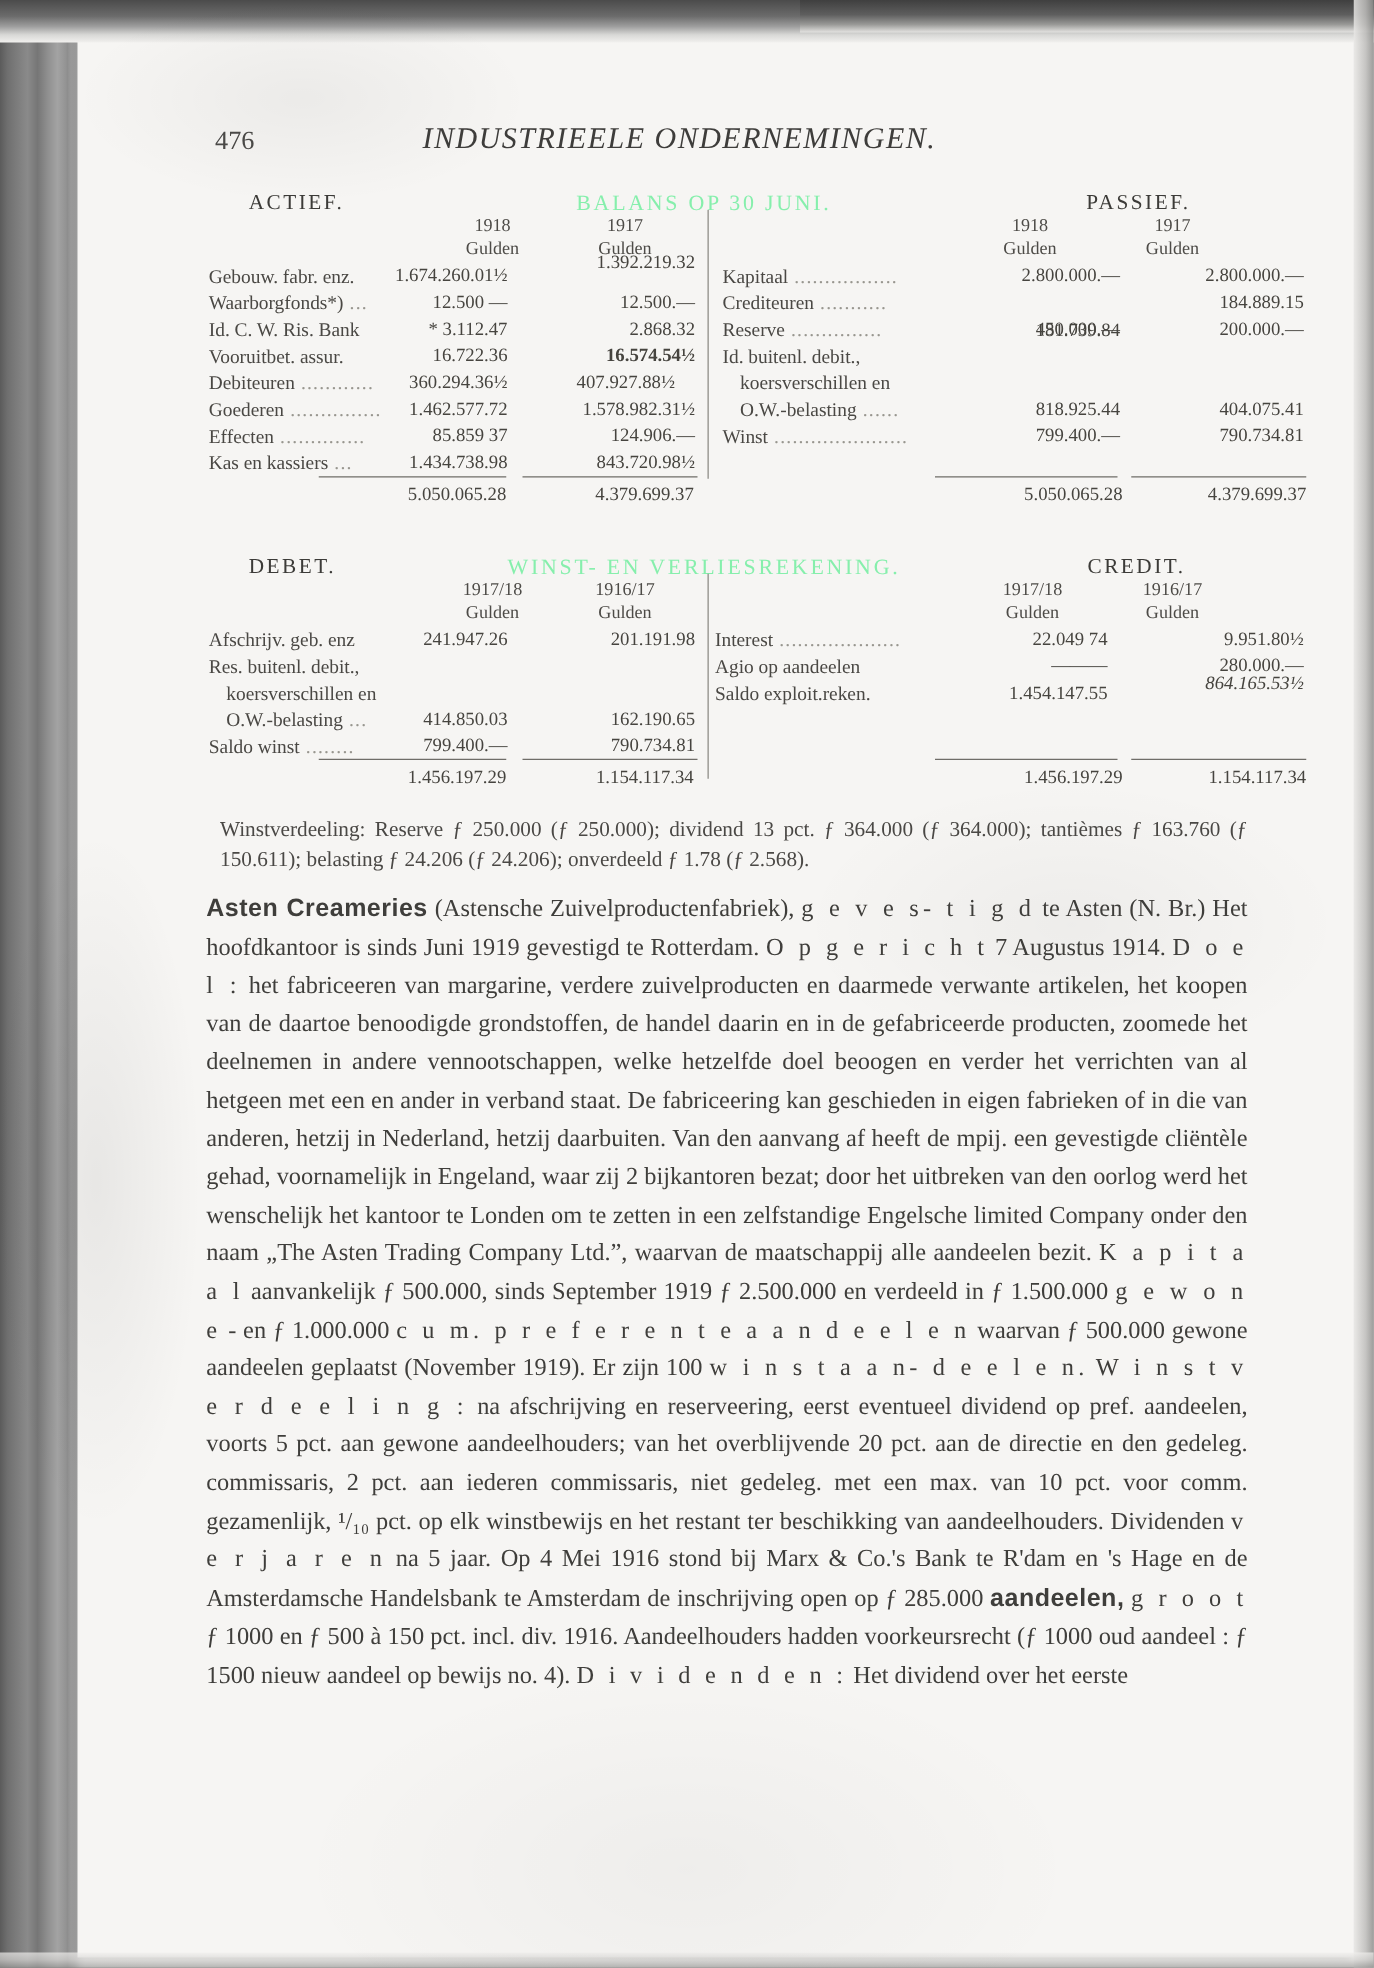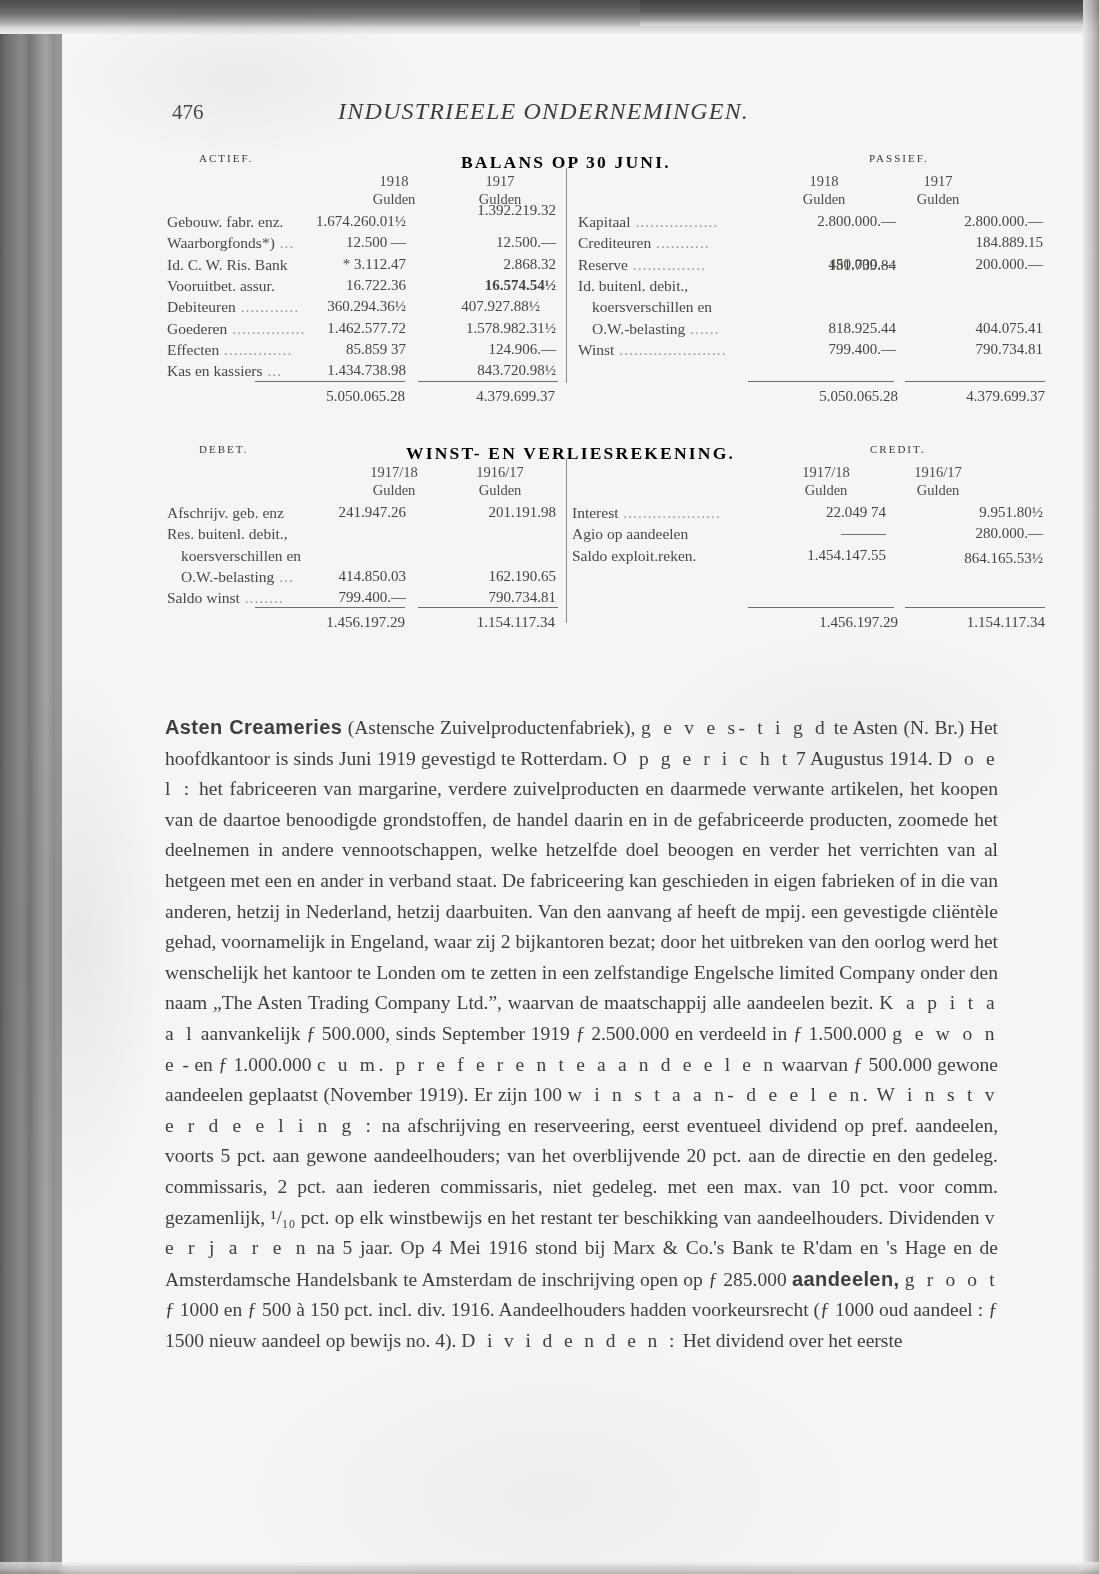--- a/index.html
+++ b/index.html
@@ -56,22 +56,22 @@
 
   
   #pageno{position:absolute;left:172px;top:100px;font-size:21px;color:#4a4947;}
   #runhead{
     position:absolute;left:338px;top:98px;font-size:24px;font-style:italic;
     letter-spacing:1.2px;color:#3e3d3b;white-space:nowrap;
   }
 
   
   .tbl{position:absolute;font-size:15.5px;color:#46443f;white-space:nowrap;}
-  .side-lbl{font-size:11px;letter-spacing:2px;color:#3c3b38;}
-  .ctr-ttl{font-size:17.5px;letter-spacing:2.2px;color:#000000;font-weight:bold;}
+  .side-lbl{font-size:17px;letter-spacing:2px;color:#3c3b38;}
+  .ctr-ttl{font-size:17.5px;letter-spacing:2.2px;color:#86efac;}
   .yr{font-size:14.5px;color:#4d4b47;}
   .gl{font-size:14.5px;color:#4d4b47;}
   .row-lbl{font-size:15.5px;color:#4a4844;}
   .num{font-size:15px;color:#46443f;text-align:right;}
   .dots{color:#98968f;letter-spacing:1px;}
   .vdiv{position:absolute;width:1px;background:#8b8984;}
   .hrule{position:absolute;height:1px;background:#6f6d68;}
 
   
   #bodytext{
@@ -208,29 +208,30 @@
     </div>
   <div id="credit-rows">
       <div class="tbl row-lbl" style="left: 572px; top: 504px;"><span>Interest</span><span class="dots"> ....................</span></div>
       <div class="tbl num" style="left: 758px; top: 504px; width: 128px;">22.049 74</div>
       <div class="tbl num" style="left: 915px; top: 504px; width: 128px;">9.951.80½</div>
       <div class="tbl row-lbl" style="left: 572px; top: 525.3px;"><span>Agio op aandeelen</span></div>
       <div class="tbl num" style="left: 758px; top: 525.3px; width: 128px;">———</div>
       <div class="tbl num" style="left: 915px; top: 525.3px; width: 128px;">280.000.—</div>
       <div class="tbl row-lbl" style="left: 572px; top: 546.6px;"><span>Saldo exploit.reken.</span></div>
       <div class="tbl num" style="left: 758px; top: 546.6px; width: 128px;">1.454.147.55</div>
-      <div class="tbl num" style="left: 915px; top: 550px; width: 128px;">864.165.53½</div>
+      <div class="tbl num" style="left: 915px; top: 539px; width: 128px; font-style: italic;">864.165.53½</div>
     </div>
 
   <div class="hrule" style="left:255px;top:607px;width:150px;"></div>
   <div class="hrule" style="left:418px;top:607px;width:140px;"></div>
   <div class="hrule" style="left:748px;top:607px;width:146px;"></div>
   <div class="hrule" style="left:905px;top:607px;width:140px;"></div>
 
   <div class="tbl num" style="left:275px;top:614px;width:130px;">1.456.197.29</div>
   <div class="tbl num" style="left:425px;top:614px;width:130px;">1.154.117.34</div>
   <div class="tbl num" style="left:768px;top:614px;width:130px;">1.456.197.29</div>
   <div class="tbl num" style="left:915px;top:614px;width:130px;">1.154.117.34</div>
 
+  <div id="wv">Winstverdeeling: Reserve ƒ 250.000 (ƒ 250.000); dividend 13 pct. ƒ 364.000 (ƒ 364.000); tantièmes ƒ 163.760 (ƒ 150.611); belasting ƒ 24.206 (ƒ 24.206); onverdeeld ƒ 1.78 (ƒ 2.568).</div>
 
   <div id="bodytext"><span class="bold">Asten Creameries</span> <span>(Astensche Zuivelproductenfabriek),</span> <span class="sp">g e v e s- t i g d</span> <span>te Asten (N. Br.) Het hoofdkantoor is sinds Juni 1919 gevestigd te Rotterdam.</span> <span class="sp">O p g e r i c h t</span> <span>7 Augustus 1914.</span> <span class="sp">D o e l :</span> <span>het fabriceeren van margarine, verdere zuivelproducten en daarmede verwante artikelen, het koopen van de daartoe benoodigde grondstoffen, de handel daarin en in de gefabriceerde producten, zoomede het deelnemen in andere vennootschappen, welke hetzelfde doel beoogen en verder het verrichten van al hetgeen met een en ander in verband staat. De fabriceering kan geschieden in eigen fabrieken of in die van anderen, hetzij in Nederland, hetzij daarbuiten. Van den aanvang af heeft de mpij. een gevestigde cliëntèle gehad, voornamelijk in Engeland, waar zij 2 bijkantoren bezat; door het uitbreken van den oorlog werd het wenschelijk het kantoor te Londen om te zetten in een zelfstandige Engelsche limited Company onder den naam „The Asten Trading Company Ltd.”, waarvan de maatschappij alle aandeelen bezit.</span> <span class="sp">K a p i t a a l</span> <span>aanvankelijk ƒ 500.000, sinds September 1919 ƒ 2.500.000 en verdeeld in ƒ 1.500.000</span> <span class="sp">g e w o n e</span> <span>- en ƒ 1.000.000</span> <span class="sp">c u m. p r e f e r e n t e  a a n d e e l e n</span> <span>waarvan ƒ 500.000 gewone aandeelen geplaatst (November 1919). Er zijn 100</span> <span class="sp">w i n s t a a n- d e e l e n.</span> <span class="sp">W i n s t v e r d e e l i n g :</span> <span>na afschrijving en reserveering, eerst eventueel dividend op pref. aandeelen, voorts 5 pct. aan gewone aandeelhouders; van het overblijvende 20 pct. aan de directie en den gedeleg. commissaris, 2 pct. aan iederen commissaris, niet gedeleg. met een max. van 10 pct. voor comm. gezamenlijk, ¹/₁₀ pct. op elk winstbewijs en het restant ter beschikking van aandeelhouders. Dividenden</span> <span class="sp">v e r j a r e n</span> <span>na 5 jaar. Op 4 Mei 1916 stond bij Marx &amp; Co.'s Bank te R'dam en 's Hage en de Amsterdamsche Handelsbank te Amsterdam de inschrijving open op ƒ 285.000</span> <span class="bold">aandeelen,</span> <span class="sp">g r o o t</span> <span>ƒ 1000 en ƒ 500 à 150 pct. incl. div. 1916. Aandeelhouders hadden voorkeursrecht (ƒ 1000 oud aandeel : ƒ 1500 nieuw aandeel op bewijs no. 4).</span> <span class="sp">D i v i d e n d e n :</span> <span>Het dividend over het eerste</span> </div>
 
 </div>
 
 </body></html>

